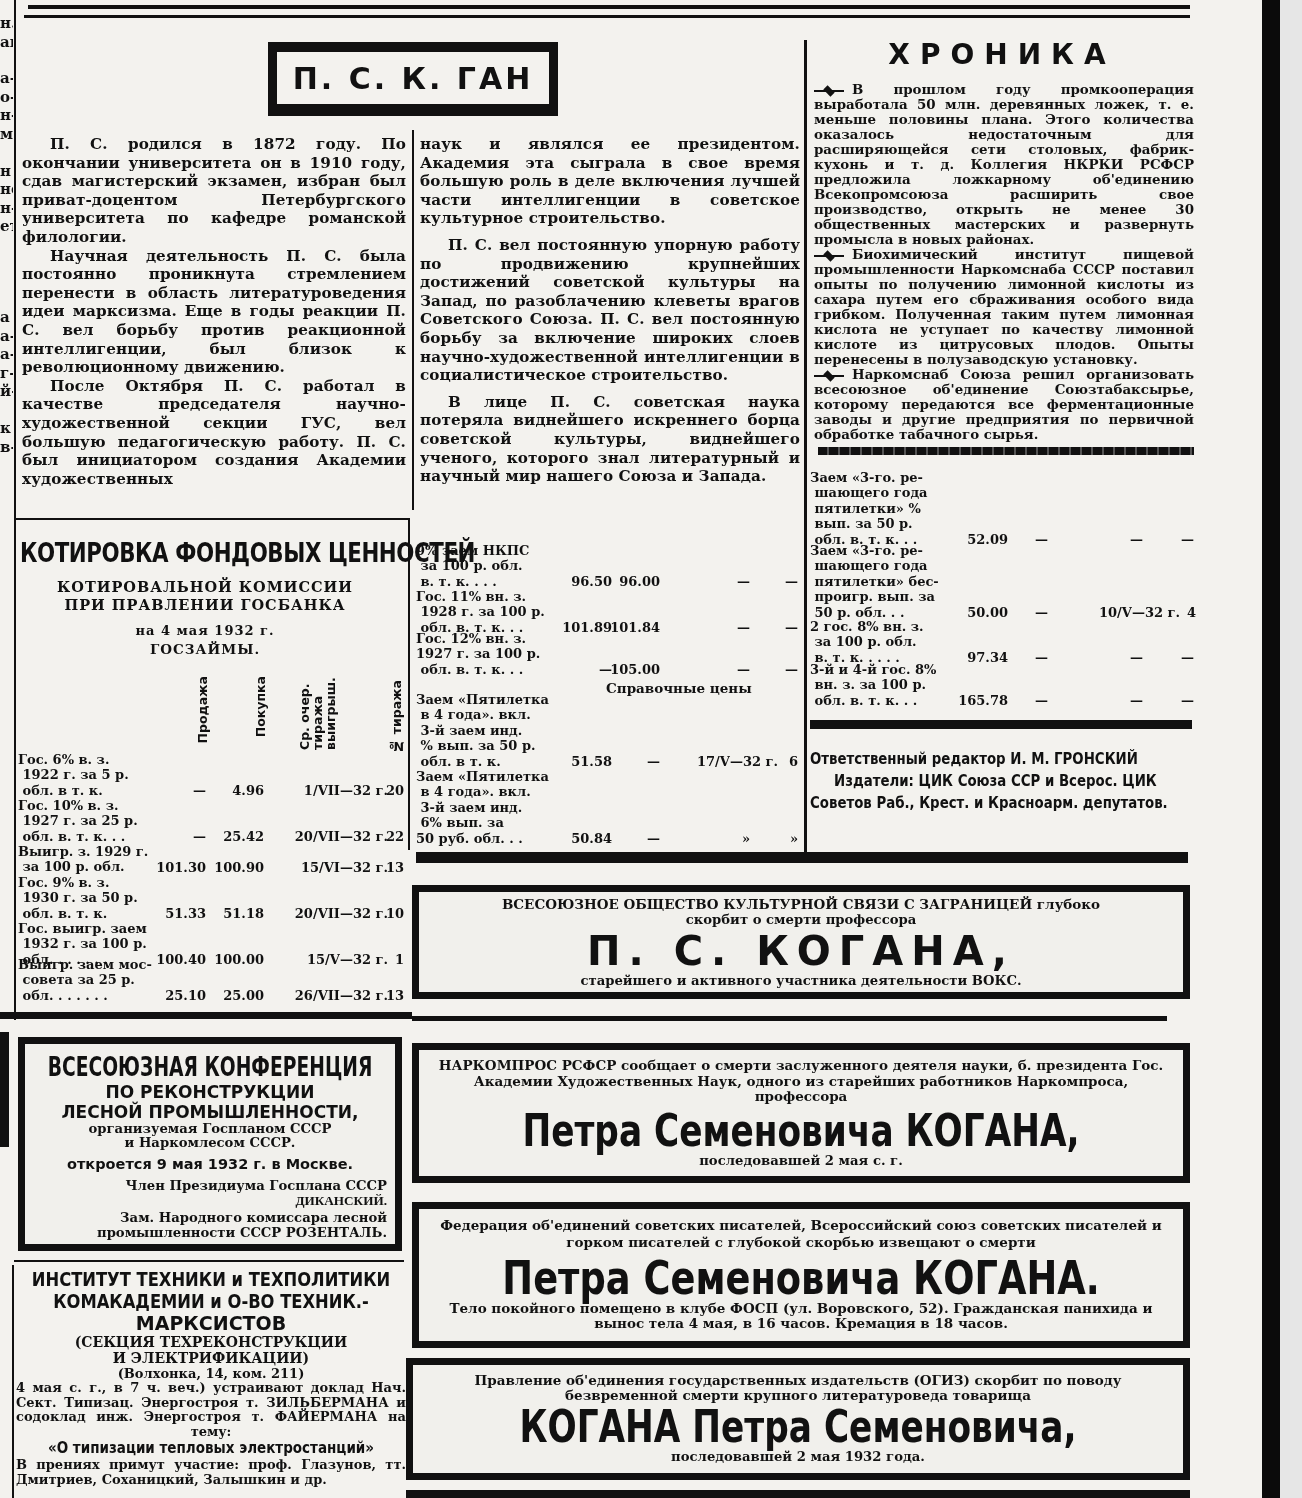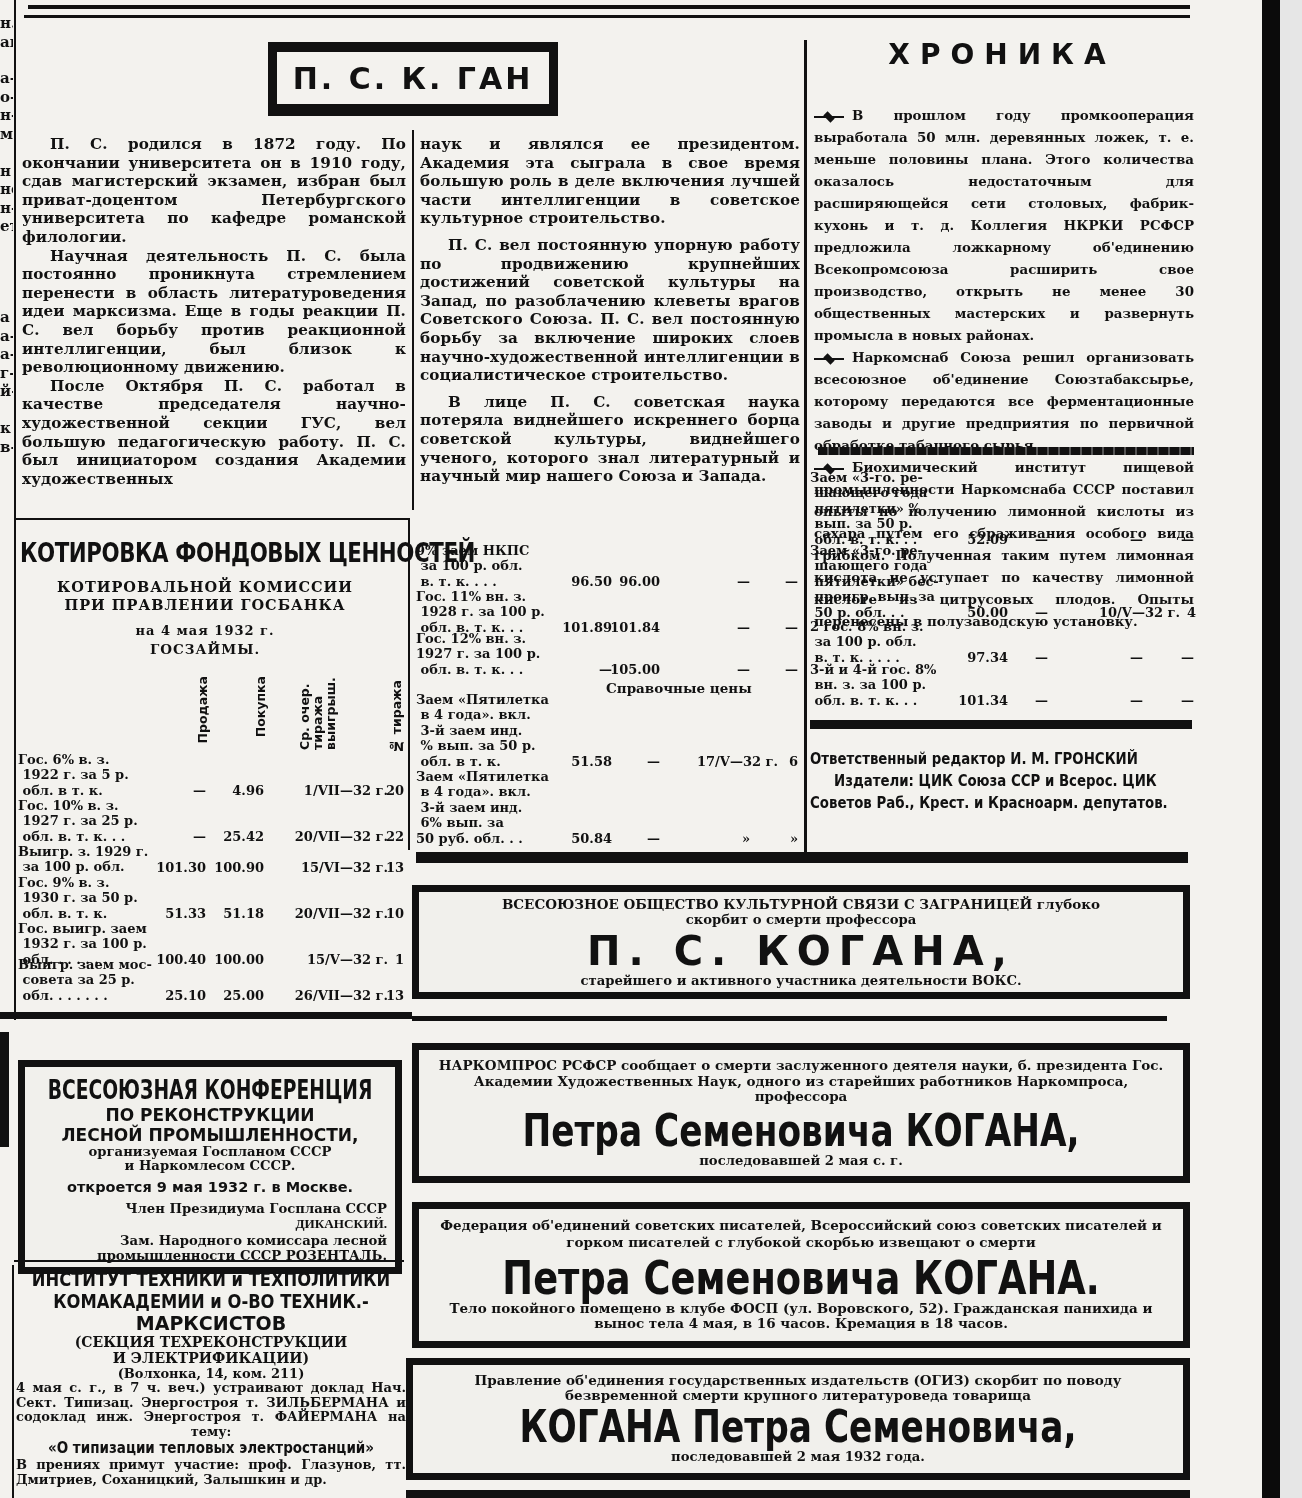--- a/index.html
+++ b/index.html
@@ -11,21 +11,21 @@
   .rule{position:absolute;background:#111;}
   .body-text{font-size:15.2px;line-height:18.6px;text-align:justify;font-weight:bold;letter-spacing:0.1px;}
   .body-text p{margin:0;text-indent:28px;}
   .body-text p.first{text-indent:28px;}
   .body-text p.gap{margin-top:8px;}
   .body-text b.name{font-family:"DejaVu Sans","Liberation Sans",sans-serif;}
   .title-box{position:absolute;left:268px;top:42px;width:290px;height:74px;border:9px solid #111;border-top-width:10px;border-bottom-width:12px;box-sizing:border-box;
              display:flex;align-items:center;justify-content:center;}
   .title-box span{font-family:"DejaVu Sans","Liberation Sans",sans-serif;font-weight:bold;font-size:30px;letter-spacing:3px;}
   .chron-title{font-family:"DejaVu Sans","Liberation Sans",sans-serif;font-weight:bold;font-size:28px;letter-spacing:10px;text-align:center;}
-  .chron{font-size:13.4px;line-height:22px;text-align:justify;font-weight:bold;margin-top:22px;}
+  .chron{font-size:13.4px;line-height:15px;text-align:justify;font-weight:bold;}
   .chron p{margin:0;}
   .diamond{display:inline-block;width:30px;height:8px;position:relative;margin-right:8px;vertical-align:middle;}
   .diamond:before{content:"";position:absolute;left:0;top:3px;width:30px;height:2px;background:#111;}
   .diamond:after{content:"";position:absolute;left:10px;top:-1px;width:10px;height:10px;background:#111;transform:rotate(45deg) scaleY(0.6);}
   .dash-rule{position:absolute;height:8px;background:repeating-linear-gradient(90deg,#111 0 9px,#555 9px 11px);}
   .kot-head{font-family:"DejaVu Sans","Liberation Sans",sans-serif;font-weight:bold;font-size:26px;white-space:nowrap;transform:scaleX(0.82);transform-origin:left top;letter-spacing:-0.5px;}
   .kot-sub{font-size:14.5px;font-weight:bold;text-align:center;line-height:18px;letter-spacing:1px;}
   .vhead{position:absolute;writing-mode:vertical-rl;transform:rotate(180deg);font-size:12.5px;font-weight:bold;font-family:"DejaVu Sans","Liberation Sans",sans-serif;line-height:13px;}
   .bond{position:absolute;font-size:13px;font-weight:bold;line-height:15.4px;}
   .bond .lbl{position:absolute;left:0;top:0;white-space:pre;}
@@ -84,22 +84,22 @@
     <p style="text-indent:0">наук и являлся ее президентом. Академия эта сыграла в свое время большую роль в деле включения лучшей части интеллигенции в советское культурное строительство.</p>
     <p class="gap">П. С. вел постоянную упорную работу по продвижению крупнейших достижений советской культуры на Запад, по разоблачению клеветы врагов Советского Союза. П. С. вел постоянную борьбу за включение широких слоев научно-художественной интеллигенции в социалистическое строительство.</p>
     <p class="gap">В лице П. С. советская наука потеряла виднейшего искреннего борца советской культуры, виднейшего ученого, которого знал литературный и научный мир нашего Союза и Запада.</p>
   </div>
 
   <div class="rule" style="left:804px;top:40px;width:3px;height:815px;"></div>
 
   <div class="abs chron-title" style="left:812px;top:38px;width:380px;">ХРОНИКА</div>
   <div class="abs chron" style="left:814px;top:82px;width:380px;">
     <p style="text-indent:0"><span class="diamond"></span><span>В прошлом году промкооперация выработала 50 млн. деревянных ложек, т. е. меньше половины плана. Этого количества оказалось недостаточным для расширяющейся сети столовых, фабрик-кухонь и т. д. Коллегия НКРКИ РСФСР предложила ложкарному об'единению Всекопромсоюза расширить свое производство, открыть не менее 30 общественных мастерских и развернуть промысла в новых районах.</span></p>
+    <p style="text-indent:0"><span class="diamond"></span><span>Биохимический институт пищевой промышленности Наркомснаба СССР поставил опыты по получению лимонной кислоты из сахара путем его сбраживания особого вида грибком. Полученная таким путем лимонная кислота не уступает по качеству лимонной кислоте из цитрусовых плодов. Опыты перенесены в полузаводскую установку.</span></p>
     <p style="text-indent:0"><span class="diamond"></span><span>Наркомснаб Союза решил организовать всесоюзное об'единение Союзтабаксырье, которому передаются все ферментационные заводы и другие предприятия по первичной обработке табачного сырья.</span></p>
-    <p style="text-indent:0"><span class="diamond"></span><span>Биохимический институт пищевой промышленности Наркомснаба СССР поставил опыты по получению лимонной кислоты из сахара путем его сбраживания особого вида грибком. Полученная таким путем лимонная кислота не уступает по качеству лимонной кислоте из цитрусовых плодов. Опыты перенесены в полузаводскую установку.</span></p>
   </div>
   <div class="dash-rule" style="left:818px;top:447px;width:376px;"></div>
 
   <div class="rule" style="left:16px;top:518px;width:394px;height:2px;"></div>
 
   <div class="abs kot-head" style="left:20px;top:538px;">КОТИРОВКА ФОНДОВЫХ ЦЕННОСТЕЙ</div>
   <div class="abs kot-sub" style="left:40px;top:578px;width:330px;">
     <div>КОТИРОВАЛЬНОЙ КОМИССИИ</div>
     <div>ПРИ ПРАВЛЕНИИ ГОСБАНКА</div>
     <div style="margin-top:8px;font-size:13px">на 4 мая 1932 г.</div>
@@ -246,21 +246,21 @@
  в. т. к. . . . .</span>
     <span class="c" style="right:190px">97.34</span>
     <span class="c" style="right:150px">—</span>
     <span class="c" style="right:55px">—</span>
     <span class="c" style="right:4px">—</span>
   </div>
   <div class="bond" style="left:810px;top:662px;width:388px;height:46px;">
     <span class="lbl">3-й и 4-й гос. 8%
  вн. з. за 100 р.
  обл. в. т. к. . .</span>
-    <span class="c" style="right:190px">101.34</span>
+    <span class="c" style="right:190px">165.78</span>
     <span class="c" style="right:150px">—</span>
     <span class="c" style="right:55px">—</span>
     <span class="c" style="right:4px">—</span>
   </div>
 
   <div class="rule" style="left:810px;top:720px;width:382px;height:9px;"></div>
   <div class="abs sans" style="left:810px;top:748px;width:385px;font-weight:bold;font-size:15.5px;line-height:22px;">
     <div style="white-space:nowrap;transform:scaleX(0.86);transform-origin:left top;">Ответственный редактор И. М. ГРОНСКИЙ</div>
     <div style="text-indent:28px;transform:scaleX(0.86);transform-origin:left top;width:448px;">Издатели: ЦИК Союза ССР и Всерос. ЦИК Советов Раб., Крест. и Красноарм. депутатов.</div>
   </div>
@@ -271,21 +271,21 @@
     <div class="small" style="font-size:13.5px;">ВСЕСОЮЗНОЕ ОБЩЕСТВО КУЛЬТУРНОЙ СВЯЗИ С ЗАГРАНИЦЕЙ глубоко</div>
     <div class="small">скорбит о смерти профессора</div>
     <div class="big" style="font-size:40px;letter-spacing:8px;margin:4px 0 2px;">П. С. КОГАНА,</div>
     <div class="small">старейшего и активного участника деятельности ВОКС.</div>
   </div>
 
   <div class="rule" style="left:0;top:1012px;width:412px;height:7px;"></div>
   <div class="rule" style="left:412px;top:1016px;width:755px;height:5px;"></div>
 
   <div class="rule" style="left:0;top:1032px;width:9px;height:115px;"></div>
-  <div class="box" style="left:18px;top:1037px;width:384px;height:214px;padding:10px 8px 0;margin-top:23px;">
+  <div class="box" style="left:18px;top:1037px;width:384px;height:214px;padding:10px 8px 0;">
     <div class="big" style="font-size:26px;transform:scaleX(0.72);transform-origin:center top;margin:0 -60px;">ВСЕСОЮЗНАЯ КОНФЕРЕНЦИЯ</div>
     <div class="sans" style="font-weight:bold;font-size:17px;line-height:20px;margin-top:2px;">ПО РЕКОНСТРУКЦИИ</div>
     <div class="sans" style="font-weight:bold;font-size:17px;line-height:20px;">ЛЕСНОЙ ПРОМЫШЛЕННОСТИ,</div>
     <div class="small" style="line-height:14px;">организуемая Госпланом СССР</div>
     <div class="small" style="line-height:14px;">и Наркомлесом СССР.</div>
     <div class="sans" style="font-weight:bold;font-size:14.5px;margin-top:6px;">откроется 9 мая 1932 г. в Москве.</div>
     <div class="small" style="text-align:right;margin-top:6px;">Член Президиума Госплана СССР</div>
     <div class="small" style="text-align:right;font-family:Liberation Serif, serif;">ДИКАНСКИЙ.</div>
     <div class="small" style="text-align:right;margin-top:2px;">Зам. Народного комиссара лесной</div>
     <div class="small" style="text-align:right;">промышленности СССР РОЗЕНТАЛЬ.</div>

